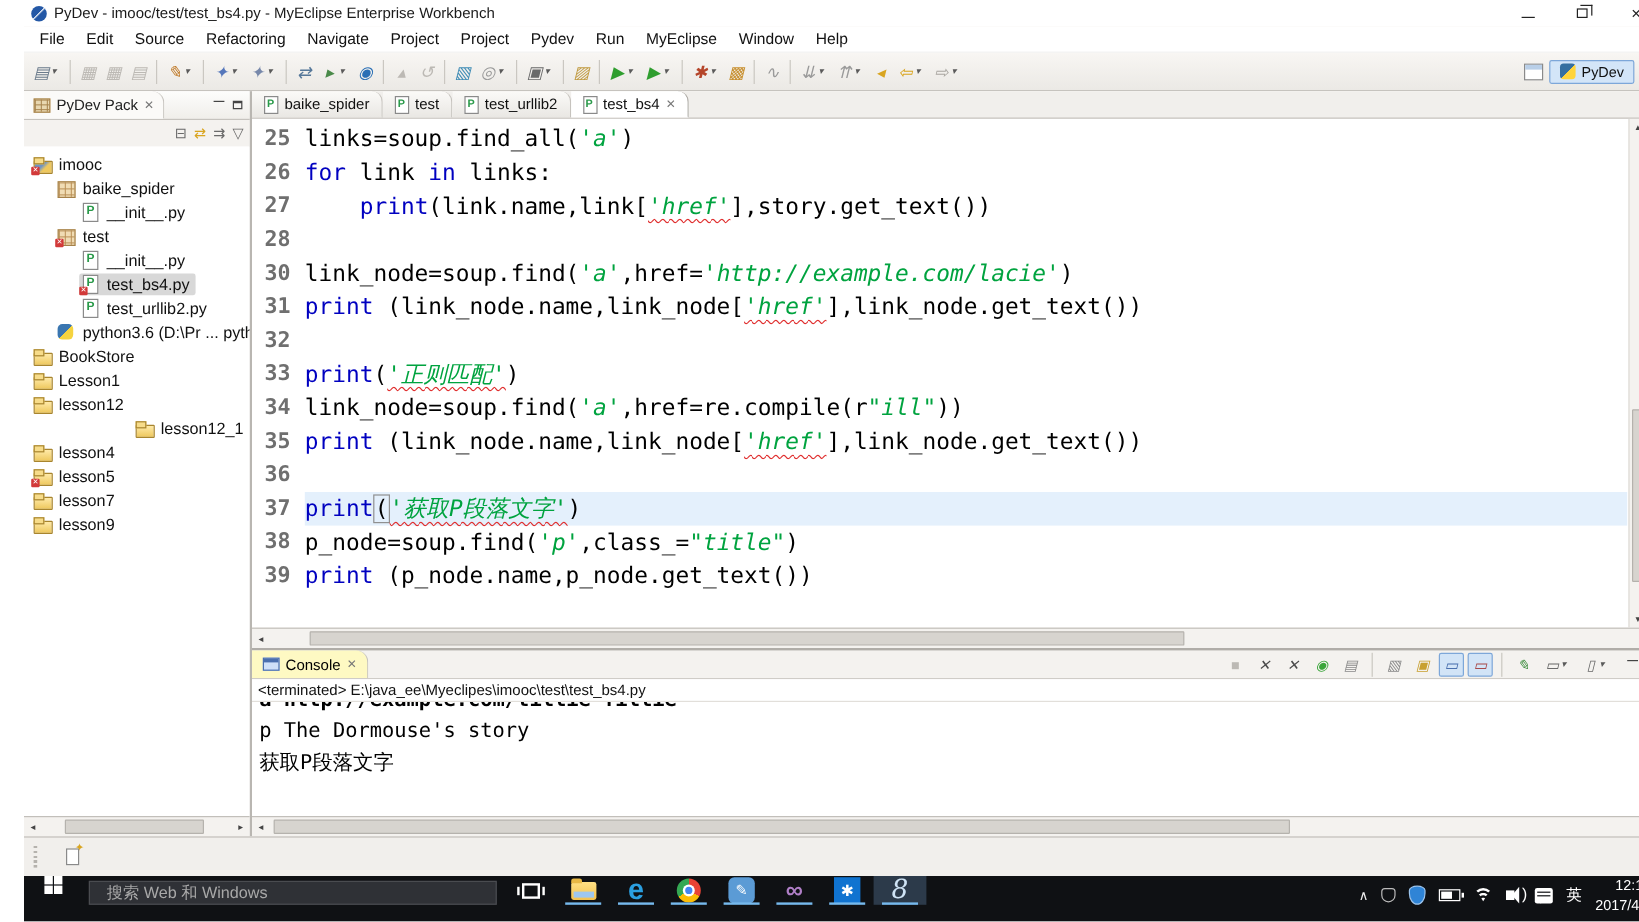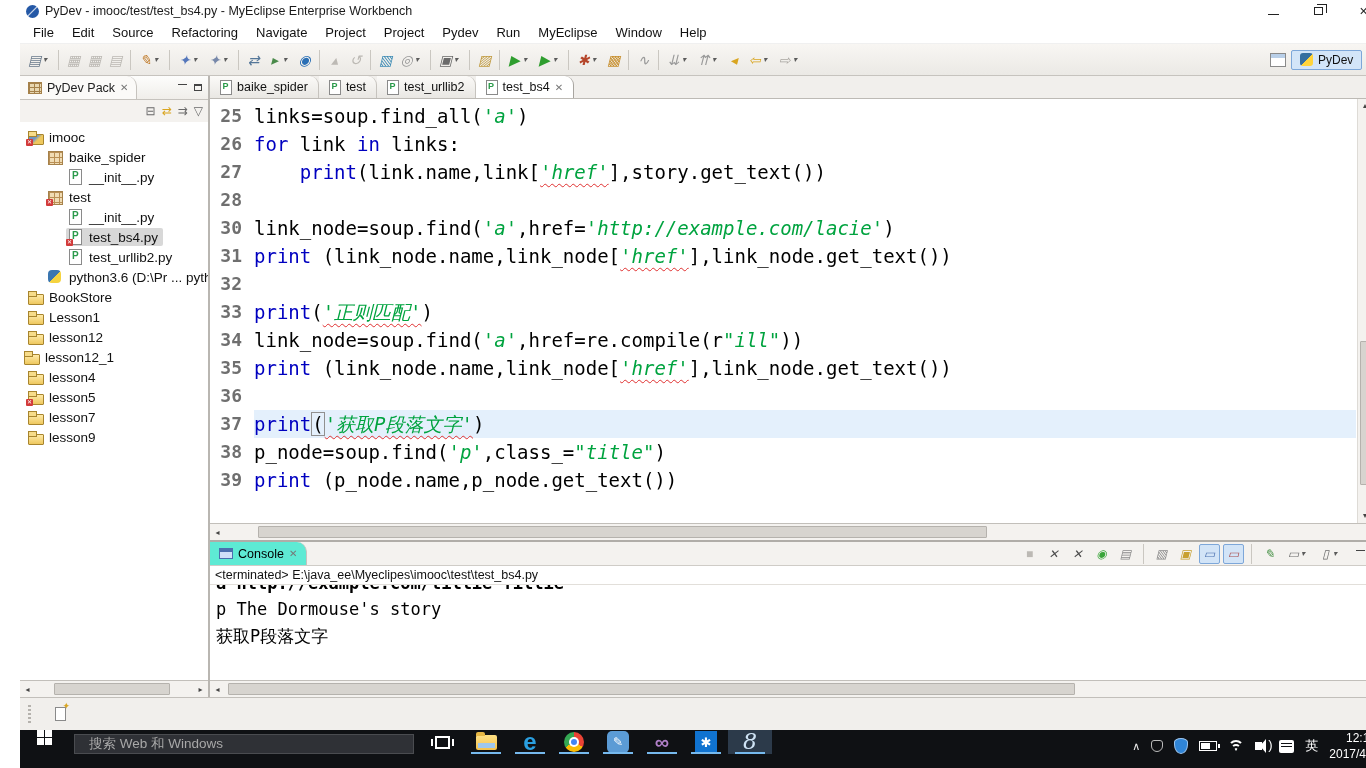--- a/index.html
+++ b/index.html
@@ -91,21 +91,21 @@
   .vscroll { position:absolute; top:0; bottom:0; right:14px; width:15px; background:#f4f2ef; border-left:1px solid #dedbd6; }
   .va { position:absolute; left:0; right:0; height:14px; font-size:8px; color:#444; text-align:center; line-height:14px; }
   .vthumb { position:absolute; left:2px; right:2px; background:#d7d4cf; border:1px solid #b5b2ad; border-radius:1px; }
   .ruler { position:absolute; top:0; bottom:0; right:0; width:14px; background:#f7f5f2; }
   .rerr { position:absolute; right:2px; top:2px; width:9px; height:9px; background:#d6336c; }
   .rmark { position:absolute; right:2px; top:21%; width:9px; height:4px; background:#f8c7dd; border:1px solid #d6336c; }
 
   
   .console { flex:1; display:flex; flex-direction:column; border-top:2px solid #b0ada8; background:#f4f2ef; min-height:0; }
   .ctabs { height:24px; display:flex; align-items:center; border-bottom:1px solid #cfccc7; }
-  .ctab { display:flex; align-items:center; gap:5px; padding:0 9px; height:100%; background:#5eead4; border-right:1px solid #c6c3be; border-top-right-radius:10px; font-size:12.5px; }
+  .ctab { display:flex; align-items:center; gap:5px; padding:0 9px; height:100%; background:#fef9c3; border-right:1px solid #c6c3be; border-top-right-radius:10px; font-size:12.5px; }
   .cico { width:14px; height:11px; border:1px solid #4a6fae; background:#cfe0f8; position:relative; }
   .cico::before { content:''; position:absolute; top:0; left:0; right:0; height:3px; background:#4a6fae; }
   .ctools { margin-left:auto; display:flex; align-items:center; gap:3px; padding-right:6px; }
   .cbtn { display:flex; align-items:center; height:20px; padding:0 2px; border:1px solid transparent; }
   .cbtn .tg { font-size:12px; width:15px; text-align:center; }
   .cbtn .dd { font-size:8px; color:#5a5a5a; width:8px; }
   .cbtn.on { background:#d2e4f7; border:1px solid #7da7d9; border-radius:2px; }
   .cstatus { height:19px; background:#fff; border-bottom:1px solid #e2dfda; font-size:12.5px; color:#111; padding:2px 0 0 5px; }
   .cout { flex:1; background:#fff; position:relative; overflow:hidden; padding-left:6px; font-family:"DejaVu Sans Mono","Liberation Mono",monospace; font-size:17px; }
   .oline { line-height:27px; white-space:pre; color:#000; }
@@ -402,21 +402,21 @@
               <span class="ti i-project"></span>
               <span class="tl">Lesson1</span>
             </span>
           </div>
           <div class="titem" style="padding-left: 6px;">
             <span class="tc">
               <span class="ti i-project"></span>
               <span class="tl">lesson12</span>
             </span>
           </div>
-          <div class="titem" style="padding-left: 2px;">
+          <div class="titem" style="padding-left: 2px; justify-content: flex-end;">
             <span class="tc">
               <span class="ti i-project"></span>
               <span class="tl">lesson12_1</span>
             </span>
           </div>
           <div class="titem" style="padding-left: 6px;">
             <span class="tc">
               <span class="ti i-project"></span>
               <span class="tl">lesson4</span>
             </span>

